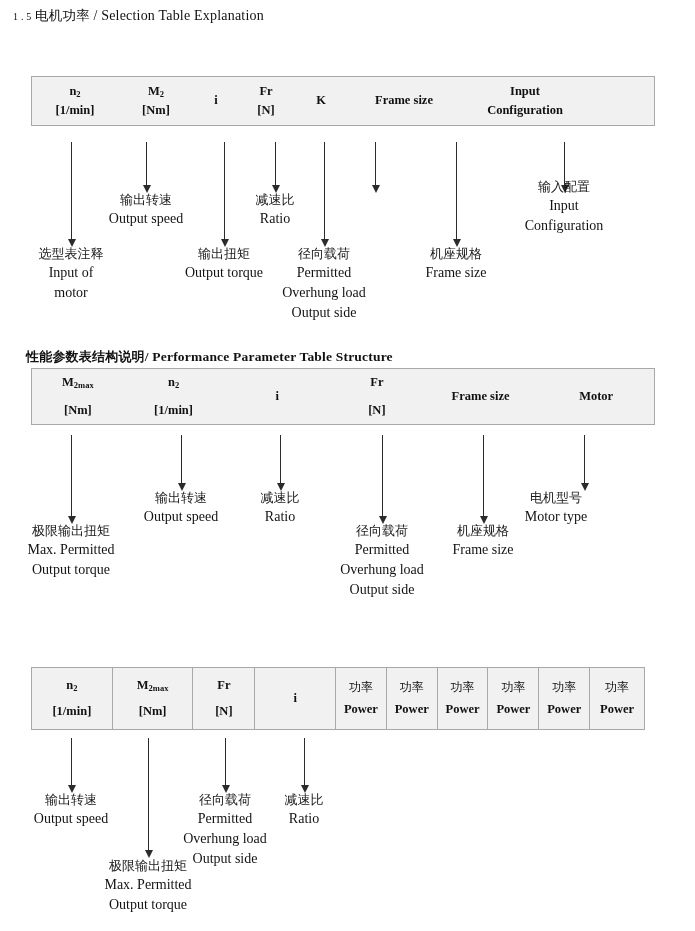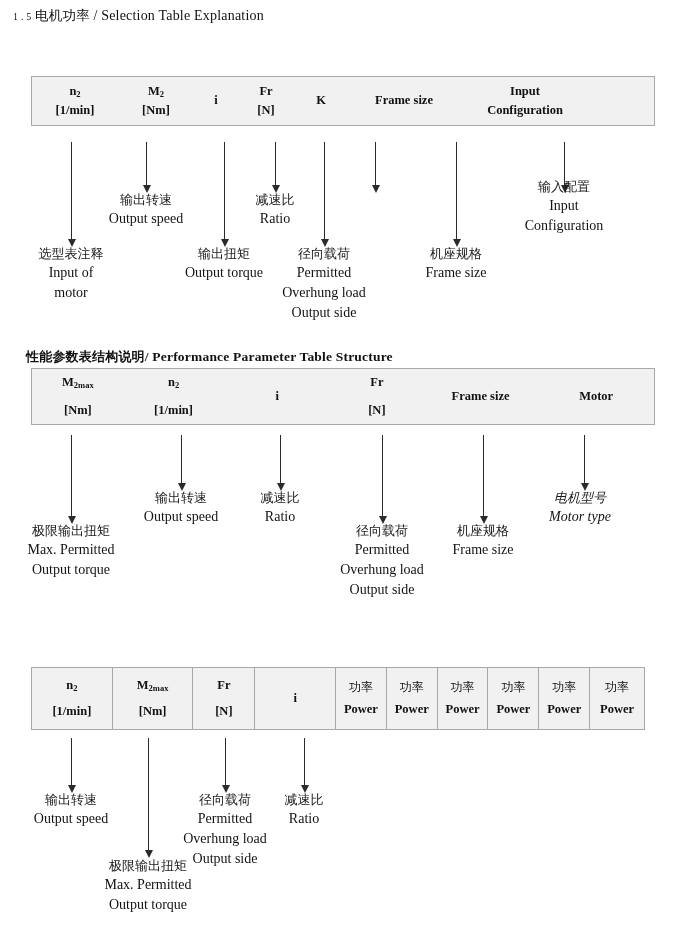--- a/index.html
+++ b/index.html
@@ -213,21 +213,21 @@
   <div class="arrow" style="left:584px;top:435px;height:49px;"></div>
 
   <div class="anno" style="left:181px;top:489px;">
     <span class="cn">输出转速</span>
     <span class="en">Output speed</span>
   </div>
   <div class="anno" style="left:280px;top:489px;">
     <span class="cn">减速比</span>
     <span class="en">Ratio</span>
   </div>
-  <div class="anno" style="left:580px;top:489px;font-style:italic;">
+  <div class="anno" style="left:556px;top:489px;">
     <span class="cn">电机型号</span>
     <span class="en">Motor type</span>
   </div>
 
   <div class="anno" style="left:71px;top:522px;">
     <span class="cn">极限输出扭矩</span>
     <span class="en">Max. Permitted</span>
     <span class="en">Output  torque</span>
   </div>
   <div class="anno" style="left:382px;top:522px;">

